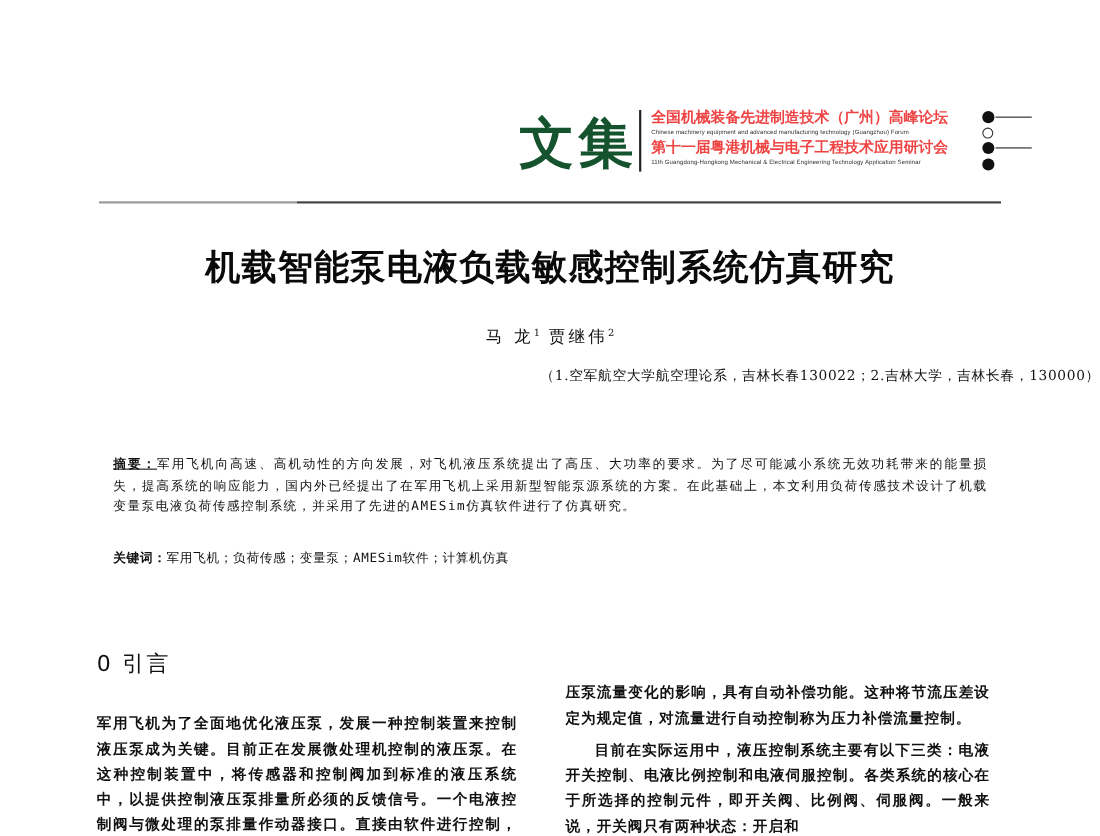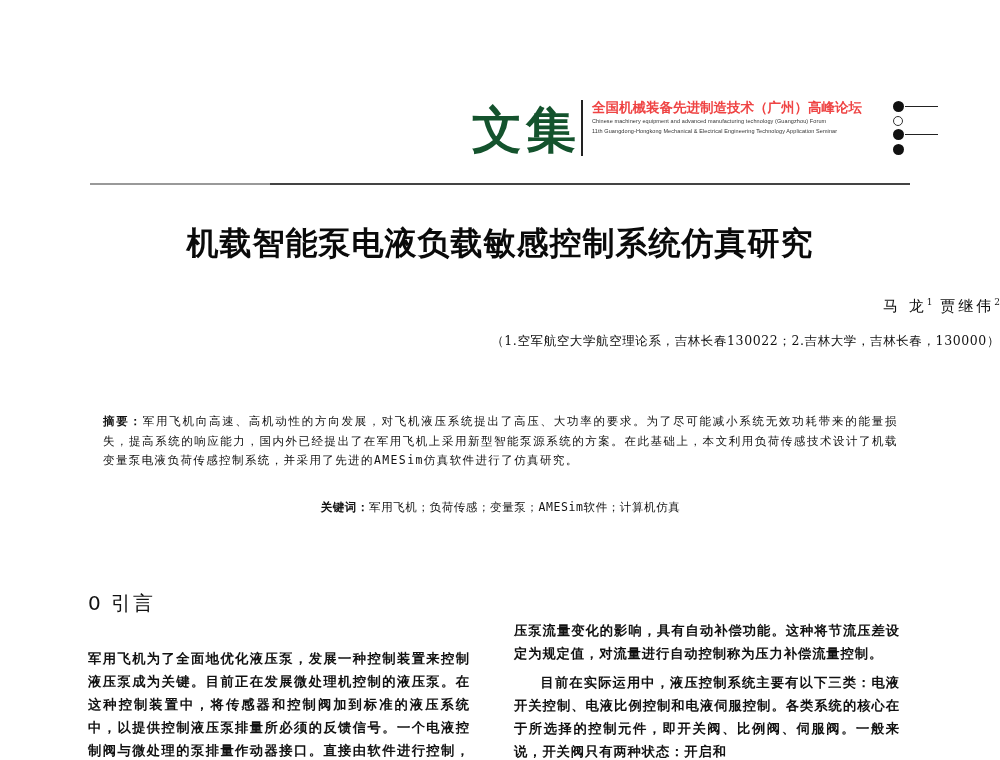--- a/index.html
+++ b/index.html
@@ -25,57 +25,58 @@
   .deco-line { height: 1.5px; background: #222; width: 33px; margin-left: 1px; }
   .rule {
     position: absolute; left: 90px; top: 183px; width: 820px; height: 1.5px;
     background: linear-gradient(90deg, #999 0 180px, #444 180px);
   }
   .title {
     position: absolute; left: 0; top: 222px; width: 1000px; text-align: center;
     font-family: "DejaVu Serif", serif; font-weight: bold; font-size: 32px; letter-spacing: 1px; color: #0a0a0a;
   }
   .authors {
-    position: absolute; left: 0; top: 297px; width: 1000px; text-align: right;
+    position: absolute; left: 0; top: 297px; width: 1000px; text-align: center;
     font-size: 15px; letter-spacing: 3px;
   }
   .authors sup { font-size: 9px; letter-spacing: 0; }
   .affil {
     position: absolute; left: 0; top: 333px; width: 1000px; text-align: right;
     font-size: 12.5px; letter-spacing: 0.6px;
   }
   .abstract {
     position: absolute; left: 103px; top: 412px; width: 795px;
     font-family: "DejaVu Sans Mono", monospace; font-size: 11.5px; line-height: 19.5px;
     letter-spacing: 1.4px; text-align: justify;
   }
-  .abstract b { font-family: "DejaVu Sans", sans-serif; }
+  .abstract b { font-family: "DejaVu Sans", sans-serif; text-decoration: underline; }
   .keywords {
     position: absolute; left: 103px; top: 498px; width: 795px;
-    font-family: "DejaVu Sans Mono", monospace; font-size: 11.5px; line-height: 19.5px; letter-spacing: 0.6px; text-align: center;
+    font-family: "DejaVu Sans Mono", monospace; font-size: 11.5px; line-height: 19.5px; letter-spacing: 0.6px;
   }
   .keywords b { font-family: "DejaVu Sans", sans-serif; }
   .col {
     position: absolute; top: 590px; font-family: "DejaVu Sans", sans-serif;
     font-size: 13.3px; line-height: 23px; letter-spacing: 0.9px; color: #111; font-weight: bold;
   }
   .col.left { left: 88px; width: 382px; }
   .col.right { left: 514px; width: 386px; top: 588px; }
   .sec-head { font-family: "DejaVu Sans", sans-serif; font-size: 20px; font-weight: normal; line-height: 26px; letter-spacing: 2px; margin-bottom: 2px; }
   .para { text-align: justify; text-align-last: left; margin-top: 31px; }
   .indent { text-indent: 2em; margin-top: 6px; }
 </style>
 </head>
 <body>
 
 <div class="header-logo">文集</div>
 <div class="header-bar"></div>
 <div class="header-lines">
   <div class="hl-cn">全国机械装备先进制造技术（广州）高峰论坛</div>
   <div class="hl-en">Chinese machinery equipment and advanced manufacturing technology (Guangzhou) Forum</div>
+  <div class="hl-cn">第十一届粤港机械与电子工程技术应用研讨会</div>
   <div class="hl-en">11th Guangdong-Hongkong Mechanical &amp; Electrical Engineering Technology Application Seminar</div>
 </div>
 <div class="header-deco">
   <div class="deco-row" style="top:2px">
       <div class="deco-dot"></div>
       <div class="deco-line"></div>
     </div>
   <div class="deco-row" style="top:17px">
       <div class="deco-dot outline"></div>
     </div>

